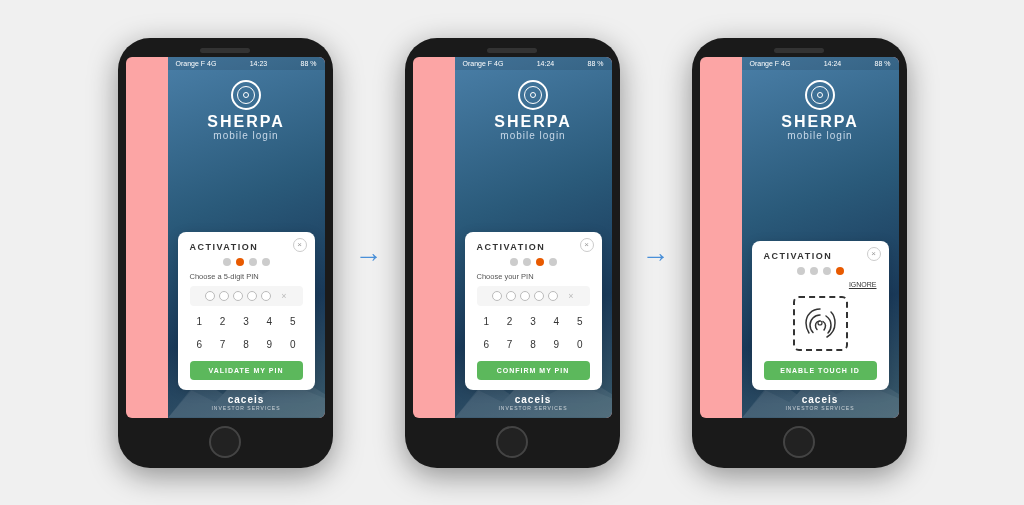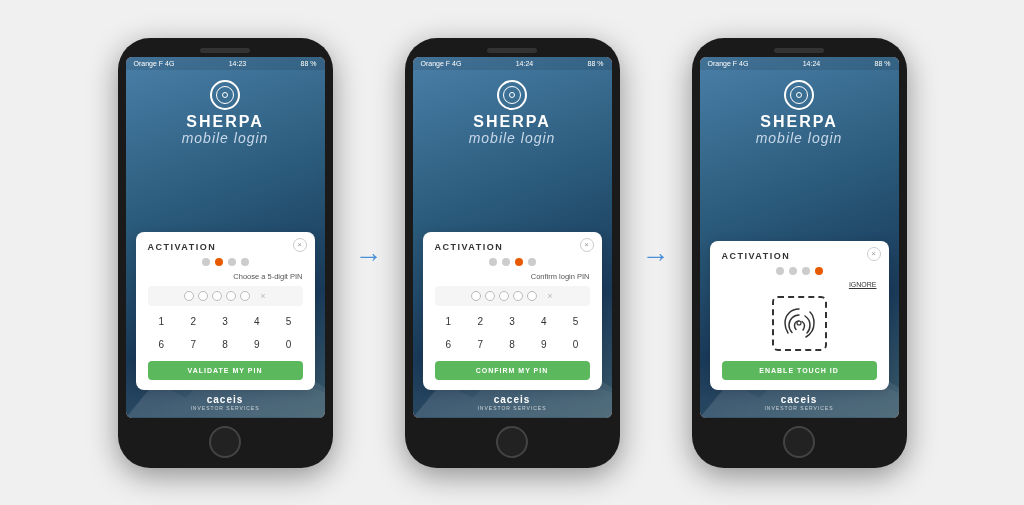--- a/index.html
+++ b/index.html
@@ -48,20 +48,21 @@
       height: 5px;
       background: #333;
       border-radius: 3px;
     }
     .phone-screen {
       flex: 1;
       border-radius: 6px;
       overflow: hidden;
       position: relative;
       background: #fca5a5;
+      padding-left: 42px;
     }
     .phone-bottom {
       display: flex;
       justify-content: center;
       padding-top: 8px;
     }
     .phone-home-btn {
       width: 32px;
       height: 32px;
       border-radius: 50%;
@@ -124,24 +125,23 @@
     }
     .sherpa-title {
       font-size: 16px;
       font-weight: 700;
       color: white;
       letter-spacing: 2px;
       text-transform: uppercase;
       line-height: 1;
     }
     .sherpa-subtitle {
-      font-size: 14px;
+      font-size: 10px;
       color: #c8d8e8;
       letter-spacing: 1px;
-      font-style: italic;
     }
     
     .mountain-area {
       flex: 1;
       position: relative;
       overflow: hidden;
     }
     .mountain-svg {
       position: absolute;
       bottom: 0;
@@ -193,21 +193,21 @@
       width: 8px;
       height: 8px;
       border-radius: 50%;
       background: #ccc;
     }
     .step-dot.active {
       background: #e85a00;
     }
     
     .pin-label {
-      text-align: right;
+      text-align: left;
       font-size: 7.5px;
       color: #555;
       margin-bottom: 5px;
     }
     .pin-input-row {
       display: flex;
       align-items: center;
       justify-content: center;
       gap: 4px;
       background: #f5f5f5;
@@ -402,21 +402,21 @@
         </div>
         <div class="modal-card">
           <div class="modal-close">×</div>
           <div class="modal-title">ACTIVATION</div>
           <div class="step-dots">
             <div class="step-dot"></div>
             <div class="step-dot"></div>
             <div class="step-dot active"></div>
             <div class="step-dot"></div>
           </div>
-          <div class="pin-label">Confirm login PIN</div>
+          <div class="pin-label">Choose your PIN</div>
           <div class="pin-input-row">
             <div class="pin-circle"></div>
             <div class="pin-circle"></div>
             <div class="pin-circle"></div>
             <div class="pin-circle"></div>
             <div class="pin-circle"></div>
             <div class="pin-clear">×</div>
           </div>
           <div class="keypad">
             <div class="key">1</div>

